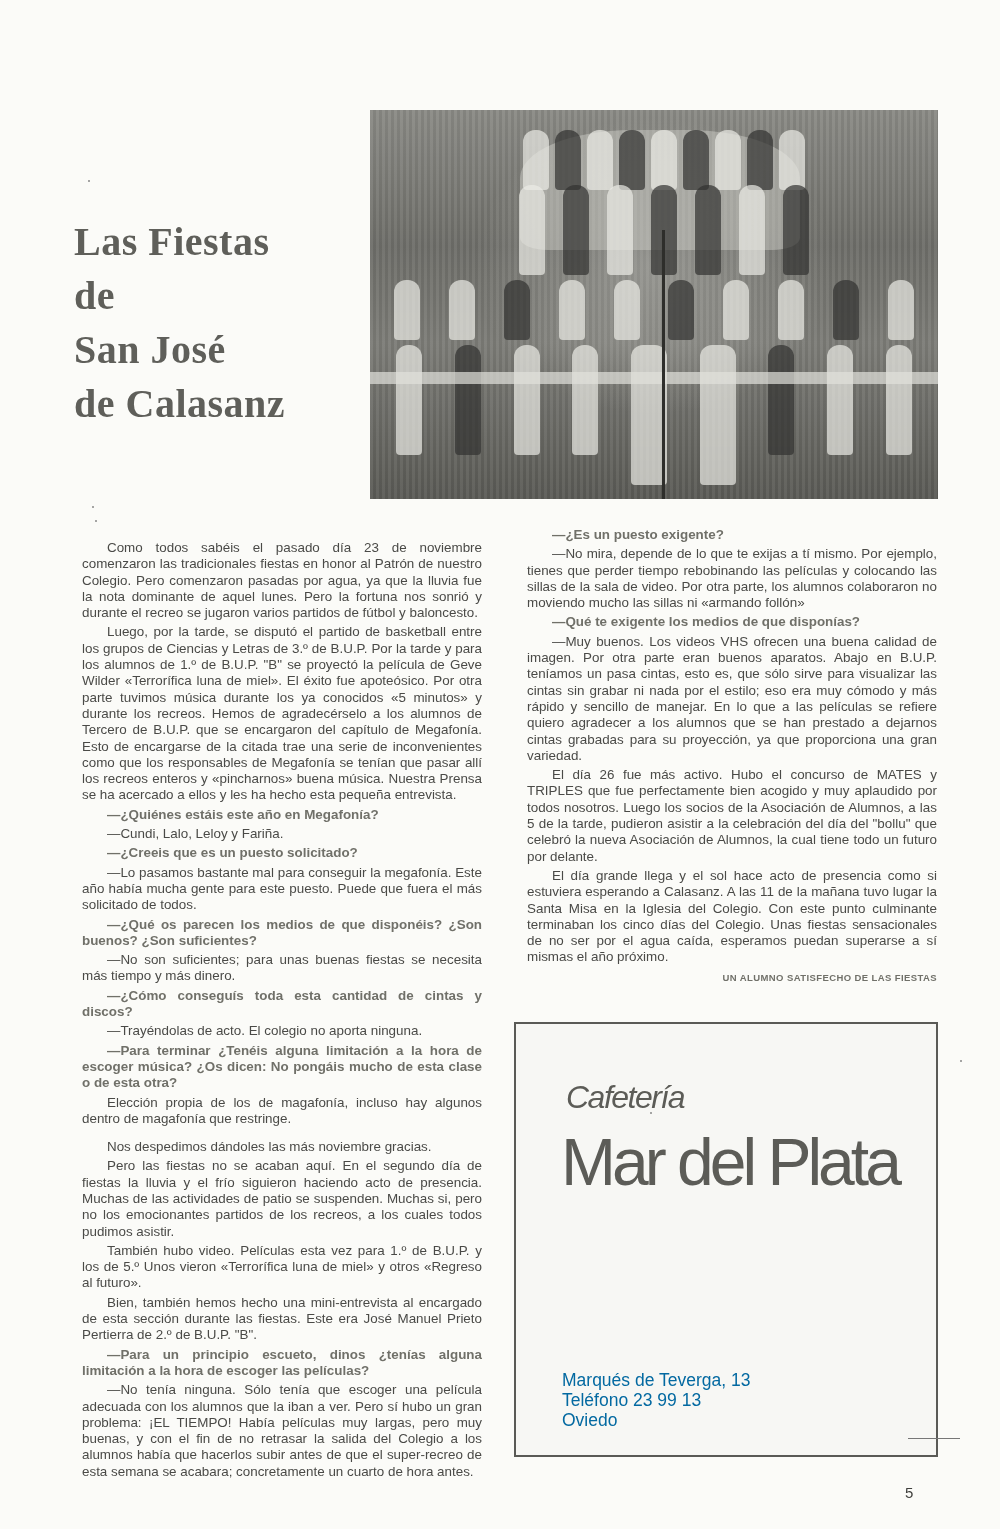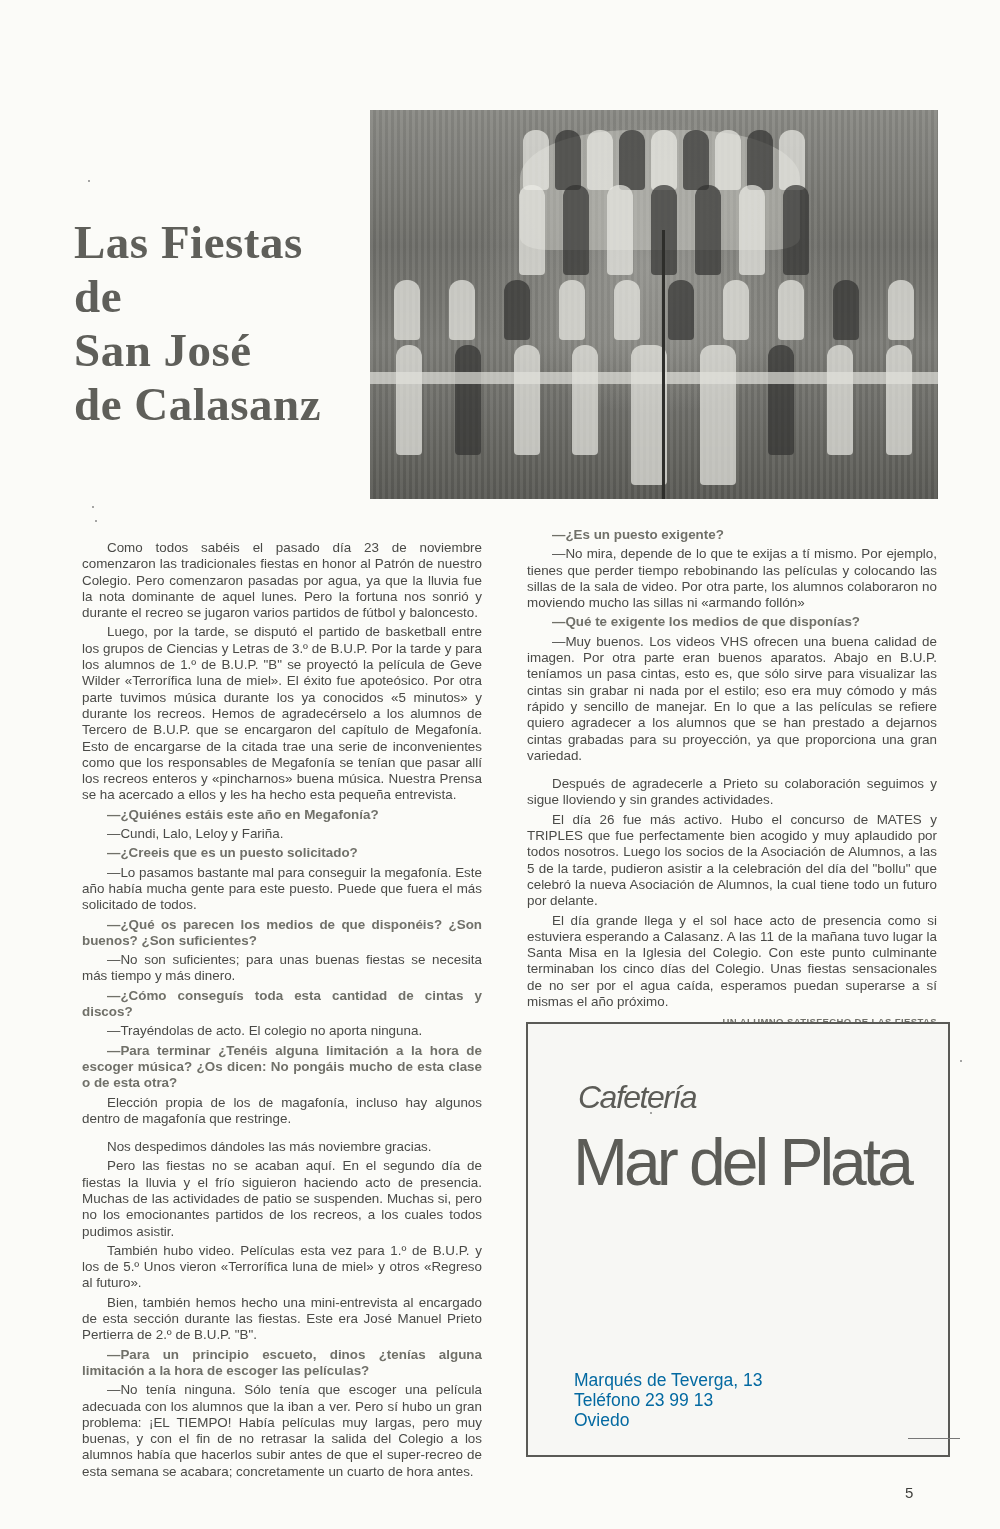--- a/index.html
+++ b/index.html
@@ -2,21 +2,21 @@
 <html><head>
   <meta charset="utf-8">
   <style>
     * { box-sizing: border-box; margin: 0; padding: 0; }
     html, body { width: 1000px; height: 1529px; background: #fbfbf8; overflow: hidden; }
     body { position: relative; font-family: "Liberation Sans", "DejaVu Sans", sans-serif; color: #4a4a47; }
 
     .title {
       position: absolute; left: 74px; top: 215px; width: 290px;
       font-family: "Liberation Serif", "DejaVu Serif", serif;
-      font-weight: bold; font-size: 47px; line-height: 54px; color: #5f5f5a;
+      font-weight: bold; font-size: 40px; line-height: 54px; color: #5f5f5a;
       letter-spacing: 0.5px;
     }
     .title span { display: block; }
 
     .photo {
       position: absolute; left: 370px; top: 110px; width: 568px; height: 389px;
       background:
         radial-gradient(ellipse at 50% 40%, rgba(220,220,215,0.35) 0%, rgba(0,0,0,0) 45%),
         repeating-linear-gradient(90deg, rgba(255,255,255,0.05) 0 3px, rgba(0,0,0,0.05) 3px 6px),
         linear-gradient(180deg, #8a8a85 0%, #6e6e69 35%, #7c7c77 60%, #5a5a55 100%);
@@ -32,21 +32,21 @@
     .col { position: absolute; font-size: 13.4px; line-height: 16.3px; color: #4a4a47; text-align: justify; }
     .col-left { left: 82px; top: 540px; width: 400px; }
     .col-right { left: 527px; top: 527px; width: 410px; }
     .col p { text-indent: 25px; margin-bottom: 3px; }
     .col p.q { font-weight: bold; color: #707069; }
     .col p.gap { margin-top: 12px; }
     .signature { text-align: right; font-weight: bold; font-size: 9.5px; letter-spacing: 0.4px; color: #707069; margin-top: 4px; }
 
     .ad {
       position: absolute; left: 514px; top: 1022px; width: 424px; height: 435px;
-      border: 2.5px solid #5a5a56; background: #f7f7f4; margin-left: 12px;
+      border: 2.5px solid #5a5a56; background: #f7f7f4;
     }
     .ad .ad-kicker { position: absolute; left: 50px; top: 55px; font-style: italic; font-size: 32px; letter-spacing: -1.5px; color: #5c5c57; }
     .ad .ad-name { position: absolute; left: 45px; top: 100px; font-size: 66px; letter-spacing: -4px; color: #5c5c57; white-space: nowrap; }
     .ad .ad-address { position: absolute; left: 46px; top: 346px; font-size: 17.5px; line-height: 20px; color: #0369a1; }
     .ad .ad-address span { display: block; }
 
     .cut-line { position: absolute; left: 908px; top: 1438px; width: 52px; height: 1px; background: #777; }
     .page-number { position: absolute; left: 905px; top: 1484px; font-size: 15px; color: #3f3f3c; }
 
     .speck { position: absolute; width: 2px; height: 2px; background: #888; border-radius: 50%; }
@@ -129,21 +129,20 @@
   <p>Bien, también hemos hecho una mini-entrevista al encargado de esta sección durante las fiestas. Este era José Manuel Prieto Pertierra de 2.º de B.U.P. "B".</p>
   <p class="q">—Para un principio escueto, dinos ¿tenías alguna limitación a la hora de escoger las películas?</p>
   <p>—No tenía ninguna. Sólo tenía que escoger una película adecuada con los alumnos que la iban a ver. Pero sí hubo un gran problema: ¡EL TIEMPO! Había películas muy largas, pero muy buenas, y con el fin de no retrasar la salida del Colegio a los alumnos había que hacerlos subir antes de que el super-recreo de esta semana se acabara; concretamente un cuarto de hora antes.</p>
 </div>
 
 <div class="col col-right">
   <p class="q">—¿Es un puesto exigente?</p>
   <p>—No mira, depende de lo que te exijas a tí mismo. Por ejemplo, tienes que perder tiempo rebobinando las películas y colocando las sillas de la sala de video. Por otra parte, los alumnos colaboraron no moviendo mucho las sillas ni «armando follón»</p>
   <p class="q">—Qué te exigente los medios de que disponías?</p>
   <p>—Muy buenos. Los videos VHS ofrecen una buena calidad de imagen. Por otra parte eran buenos aparatos. Abajo en B.U.P. teníamos un pasa cintas, esto es, que sólo sirve para visualizar las cintas sin grabar ni nada por el estilo; eso era muy cómodo y más rápido y sencillo de manejar. En lo que a las películas se refiere quiero agradecer a los alumnos que se han prestado a dejarnos cintas grabadas para su proyección, ya que proporciona una gran variedad.</p>
-  <p class="gap">Después de agradecerle a Prieto su colaboración seguimos y sigue lloviendo y sin grandes actividades.</p>
   <p>El día 26 fue más activo. Hubo el concurso de MATES y TRIPLES que fue perfectamente bien acogido y muy aplaudido por todos nosotros. Luego los socios de la Asociación de Alumnos, a las 5 de la tarde, pudieron asistir a la celebración del día del "bollu" que celebró la nueva Asociación de Alumnos, la cual tiene todo un futuro por delante.</p>
   <p>El día grande llega y el sol hace acto de presencia como si estuviera esperando a Calasanz. A las 11 de la mañana tuvo lugar la Santa Misa en la Iglesia del Colegio. Con este punto culminante terminaban los cinco días del Colegio. Unas fiestas sensacionales de no ser por el agua caída, esperamos puedan superarse a sí mismas el año próximo.</p>
   <div class="signature">UN ALUMNO SATISFECHO DE LAS FIESTAS</div>
 </div>
 
 <div class="ad">
   <div class="ad-kicker">Cafetería</div>
   <div class="ad-name">Mar del Plata</div>
   <div class="ad-address">
     <span>Marqués de Teverga, 13</span>

